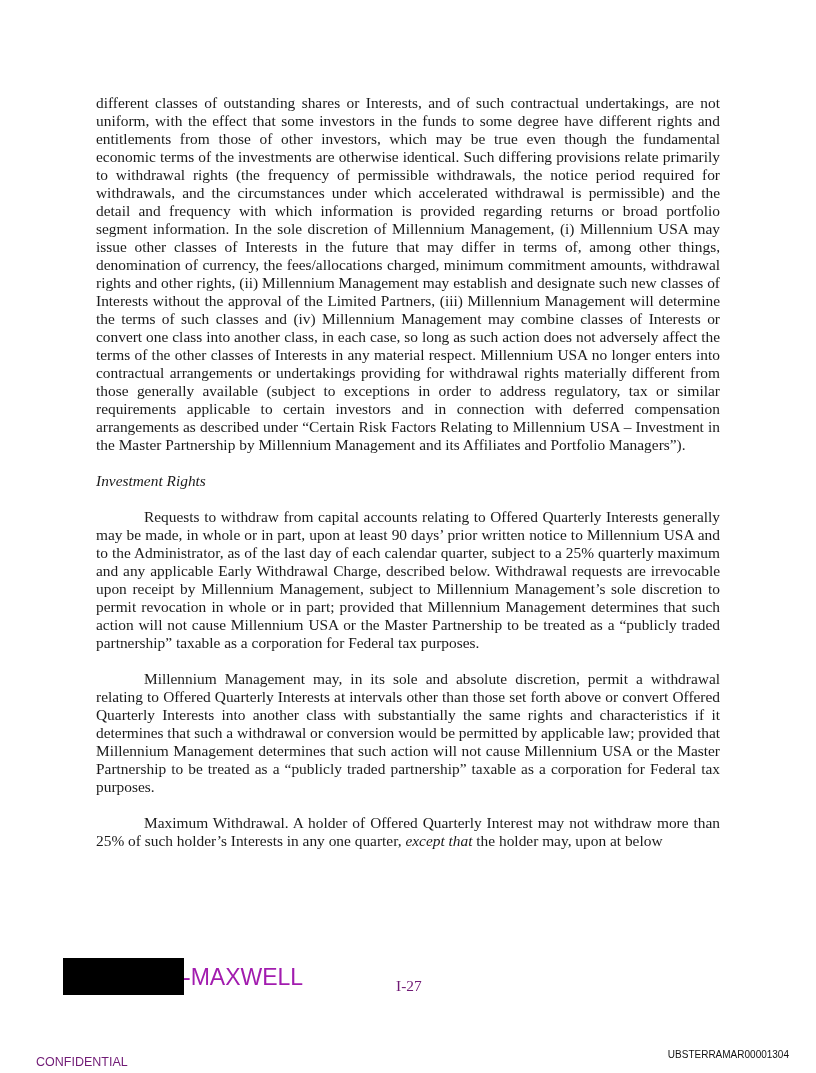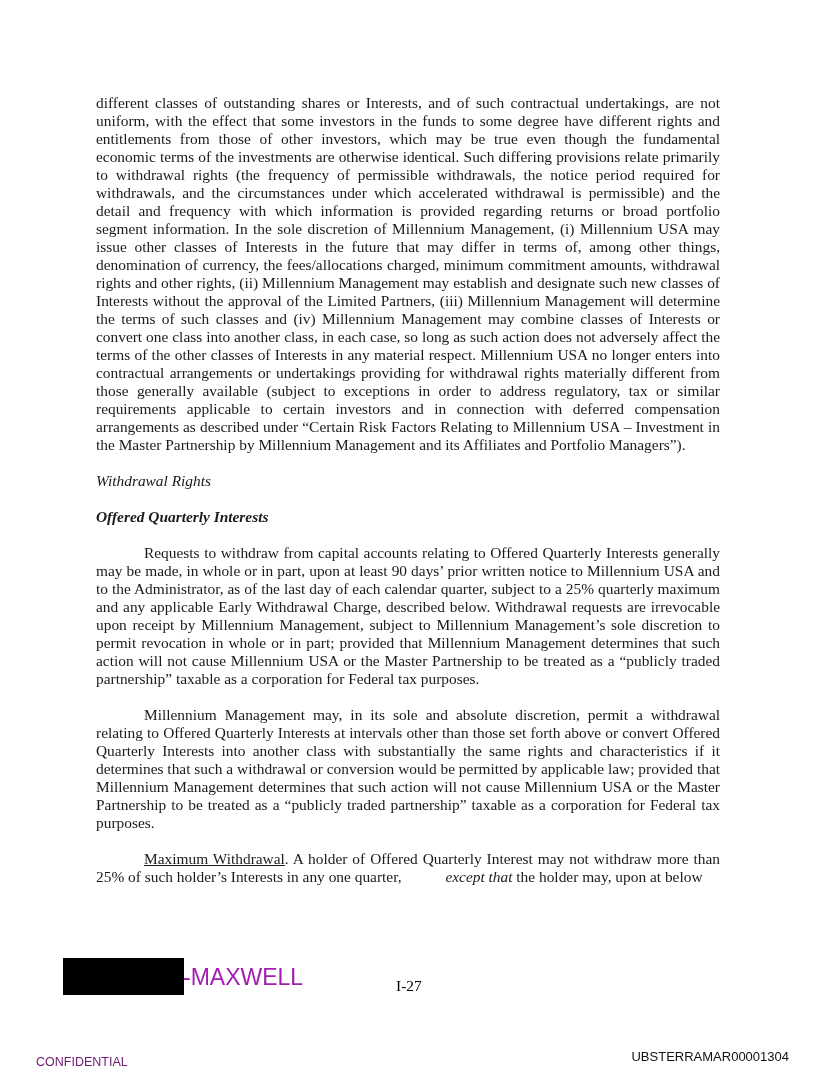--- a/index.html
+++ b/index.html
@@ -7,49 +7,48 @@
   .page { position: absolute; left: 0; top: 0; width: 816px; height: 1073px; background: #ffffff; padding-left: 12px; }
   .body-text {
     position: absolute; left: 96px; top: 94px; width: 624px;
     font-family: "Liberation Serif", serif; font-size: 15.4px; line-height: 18px;
     color: #1a1a1a; text-align: justify;
   }
   .body-text p { margin: 0 0 18px 0; }
   .indent { text-indent: 48px; }
   .sub-heading { font-style: italic; margin: 0 0 18px 0; }
   .section-heading { font-style: italic; font-weight: bold; margin: 0 0 18px 48px; }
-  .u { text-decoration: underline; }
-  .em { font-style: italic; margin-left: 40px; }
+  .u { }
+  .em { font-style: italic; }
   .redaction { position: absolute; left: 63px; top: 958px; width: 121px; height: 37px; background: #000000; }
   .maxwell {
     position: absolute; left: 183px; top: 964px;
     font-family: "Liberation Sans", sans-serif; font-size: 23px; line-height: 26px;
     color: #a21caf; letter-spacing: 0px;
   }
   .page-number {
     position: absolute; left: 396px; top: 977px;
-    font-family: "Liberation Serif", serif; font-size: 15.4px; color: #000000;
+    font-family: "Liberation Serif", serif; font-size: 15.4px; color: #701a75;
   }
   .confidential {
     position: absolute; left: 36px; top: 1055px;
     font-family: "Liberation Sans", sans-serif; font-size: 12.5px; color: #701a75;
   }
   .bates {
     position: absolute; right: 39px; top: 1049px;
-    font-family: "Liberation Sans", sans-serif; font-size: 13px; color: #111111;
+    font-family: "Liberation Sans", sans-serif; font-size: 10px; color: #111111;
   }
 </style>
 </head>
 <body>
 
 <div class="page">
   <div class="body-text">
     <p>different classes of outstanding shares or Interests, and of such contractual undertakings, are not uniform, with the effect that some investors in the funds to some degree have different rights and entitlements from those of other investors, which may be true even though the fundamental economic terms of the investments are otherwise identical.  Such differing provisions relate primarily to withdrawal rights (the frequency of permissible withdrawals, the notice period required for withdrawals, and the circumstances under which accelerated withdrawal is permissible) and the detail and frequency with which information is provided regarding returns or broad portfolio segment information.  In the sole discretion of Millennium Management, (i) Millennium USA may issue other classes of Interests in the future that may differ in terms of, among other things, denomination of currency, the fees/allocations charged, minimum commitment amounts, withdrawal rights and other rights, (ii) Millennium Management may establish and designate such new classes of Interests without the approval of the Limited Partners, (iii) Millennium Management will determine the terms of such classes and (iv) Millennium Management may combine classes of Interests or convert one class into another class, in each case, so long as such action does not adversely affect the terms of the other classes of Interests in any material respect.  Millennium USA no longer enters into contractual arrangements or undertakings providing for withdrawal rights materially different from those generally available (subject to exceptions in order to address regulatory, tax or similar requirements applicable to certain investors and in connection with deferred compensation arrangements as described under “Certain Risk Factors Relating to Millennium USA – Investment in the Master Partnership by Millennium Management and its Affiliates and Portfolio Managers”).</p>
-    <p class="sub-heading">Withdrawal Rights</p>
-    <p class="section-heading">Offered Quarterly Interests</p>
+    <p class="sub-heading">Investment Rights</p>
     <p class="indent">Requests to withdraw from capital accounts relating to Offered Quarterly Interests generally may be made, in whole or in part, upon at least 90 days’ prior written notice to Millennium USA and to the Administrator, as of the last day of each calendar quarter, subject to a 25% quarterly maximum and any applicable Early Withdrawal Charge, described below. Withdrawal requests are irrevocable upon receipt by Millennium Management, subject to Millennium Management’s sole discretion to permit revocation in whole or in part; provided that Millennium Management determines that such action will not cause Millennium USA or the Master Partnership to be treated as a “publicly traded partnership” taxable as a corporation for Federal tax purposes.</p>
     <p class="indent">Millennium Management may, in its sole and absolute discretion, permit a withdrawal relating to Offered Quarterly Interests at intervals other than those set forth above or convert Offered Quarterly Interests into another class with substantially the same rights and characteristics if it determines that such a withdrawal or conversion would be permitted by applicable law; provided that Millennium Management determines that such action will not cause Millennium USA or the Master Partnership to be treated as a “publicly traded partnership” taxable as a corporation for Federal tax purposes.</p>
     <p class="indent"><span class="u">Maximum Withdrawal</span><span>.  A holder of Offered Quarterly Interest may not withdraw more than 25% of such holder’s Interests in any one quarter, </span><span class="em">except that</span><span> the holder may, upon at below</span></p>
   </div>
 
   <div class="redaction"></div>
   <div class="maxwell">-MAXWELL</div>
   <div class="page-number">I-27</div>
   <div class="confidential">CONFIDENTIAL</div>
   <div class="bates">UBSTERRAMAR00001304</div>

